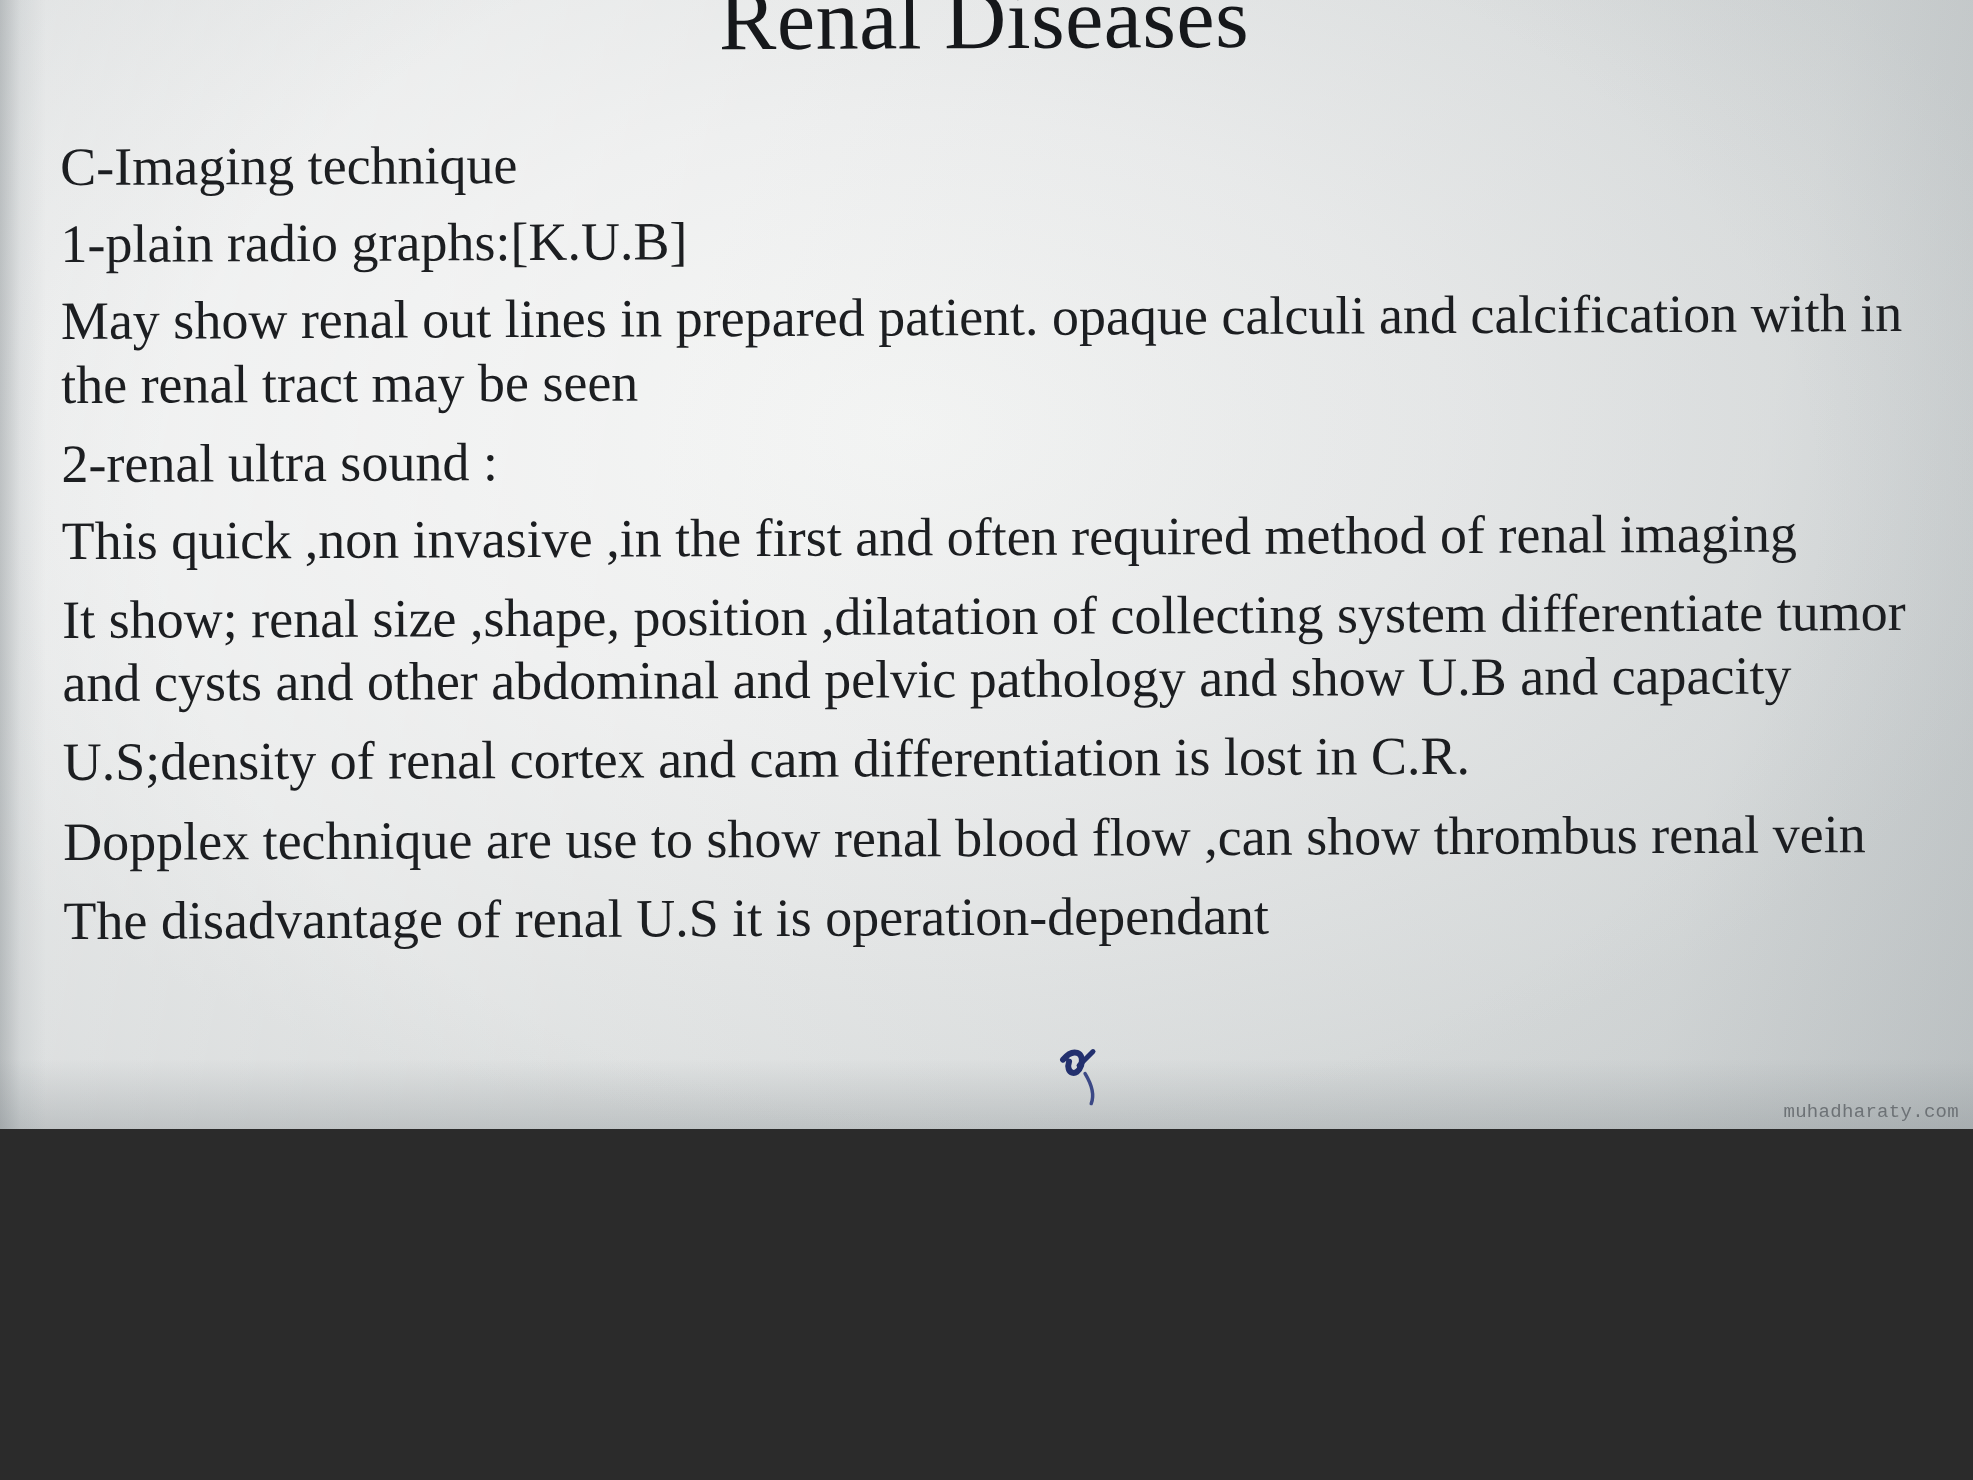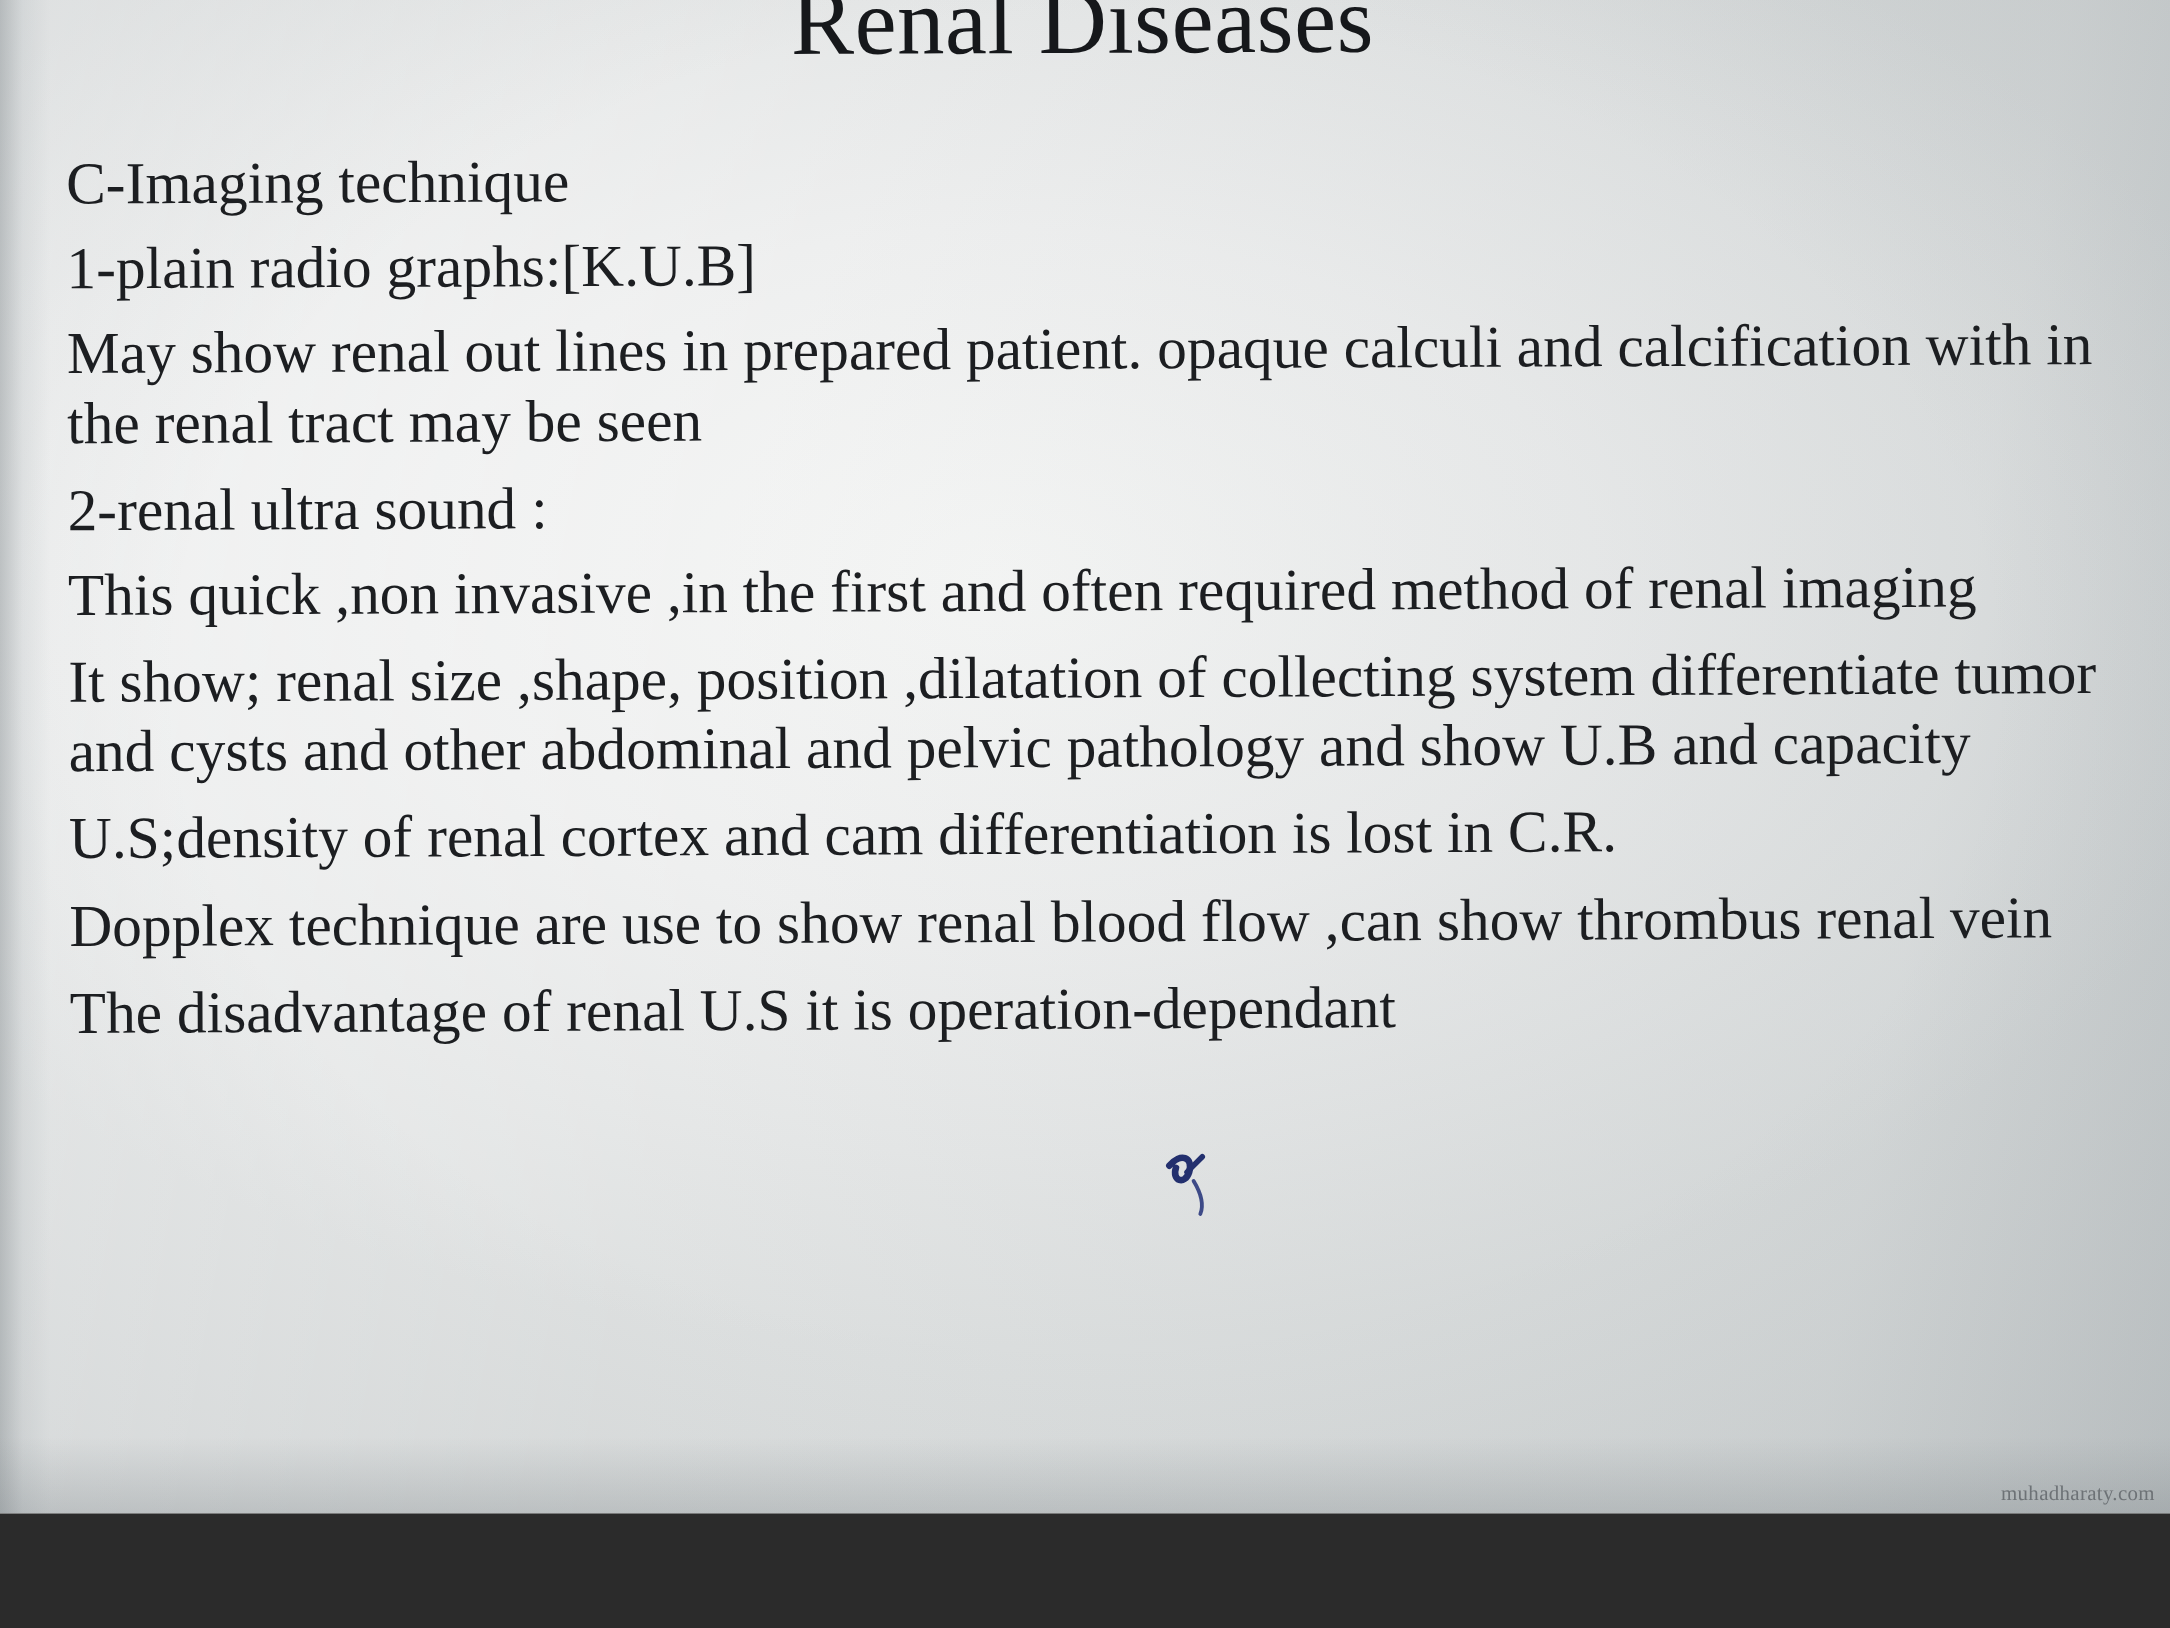--- a/index.html
+++ b/index.html
@@ -3,21 +3,21 @@
 <meta charset="utf-8">
 <style>
   html, body {
     margin: 0;
     padding: 0;
     background: #2b2b2b;
   }
   #page {
     position: relative;
     width: 1973px;
-    height: 1376px;
+    height: 1129px;
     overflow: hidden;
     background: #e9eaea;
     font-family: "Liberation Serif", serif;
   }
   
   #paper {
     position: absolute;
     inset: 0;
     background:
       radial-gradient(1200px 700px at 46% 38%, #f4f5f4 0%, #eceded 45%, #e2e4e4 75%, #d9dcdc 100%);
@@ -85,21 +85,21 @@
   }
   .para.tight { margin-bottom: 14px; }
 
   
   #content { transform: rotate(-0.25deg); transform-origin: 50% 40%; }
 
   .wm {
     position: absolute;
     right: 14px;
     bottom: 6px;
-    font-family: Liberation Serif, serif;
+    font-family: Liberation Mono, monospace;
     font-size: 19px;
     color: #6d7276;
     letter-spacing: 0.3px;
   }
 
   
   .ink {
     position: absolute;
     left: 1053px;
     top: 1040px;

